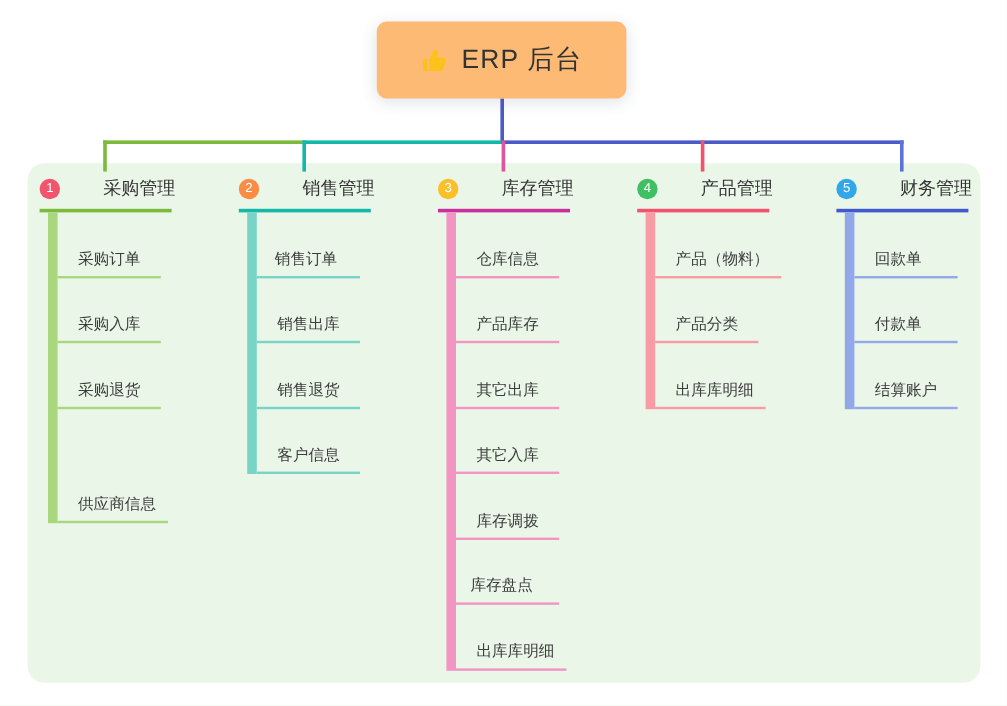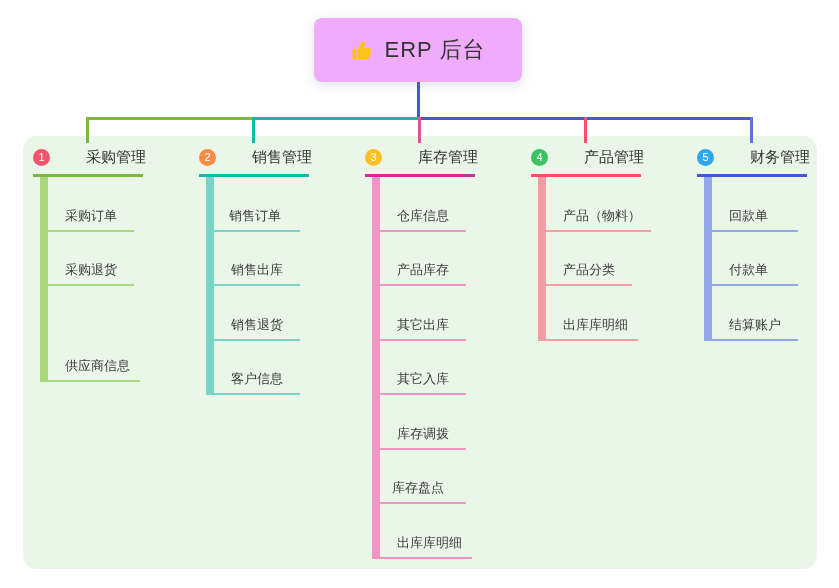--- a/index.html
+++ b/index.html
@@ -16,21 +16,21 @@
     position: absolute;
     left: 23px; top: 136px;
     width: 794px; height: 433px;
     border-radius: 14px;
   }
 
   .root-node {
     position: absolute;
     left: 314px; top: 18px;
     width: 208px; height: 64px;
-    background: #f0abfc;
+    background: #fdba74;
     border-radius: 8px;
     box-shadow: 0 3px 12px rgba(60,80,120,0.16);
     display: flex; align-items: center; justify-content: center;
     gap: 11px;
     z-index: 3;
   }
   .root-title {
     font-size: 22px;
     color: #333333;
     font-weight: 500;
@@ -116,20 +116,21 @@
   </div>
 
   <div id="branches">
       <div class="branch" style="left: 33px;">
         <div class="branch-header" style="border-bottom-color: rgb(124, 186, 61);">
           <span class="badge" style="background: rgb(241, 85, 108);">1</span>
           <span class="branch-label">采购管理</span>
         </div>
         <div class="children" style="border-left-color: rgb(169, 215, 126);">
           <div class="child" style="border-bottom-color: rgb(169, 215, 126);">采购订单</div>
+          <div class="child" style="border-bottom-color: rgb(169, 215, 126);">采购入库</div>
           <div class="child" style="border-bottom-color: rgb(169, 215, 126);">采购退货</div>
           <div class="child" style="border-bottom-color: rgb(169, 215, 126); margin-top: 41px;">供应商信息</div>
         </div>
       </div>
       <div class="branch" style="left: 199px;">
         <div class="branch-header" style="border-bottom-color: rgb(20, 184, 168);">
           <span class="badge" style="background: rgb(251, 140, 69);">2</span>
           <span class="branch-label">销售管理</span>
         </div>
         <div class="children" style="border-left-color: rgb(121, 212, 200);">

